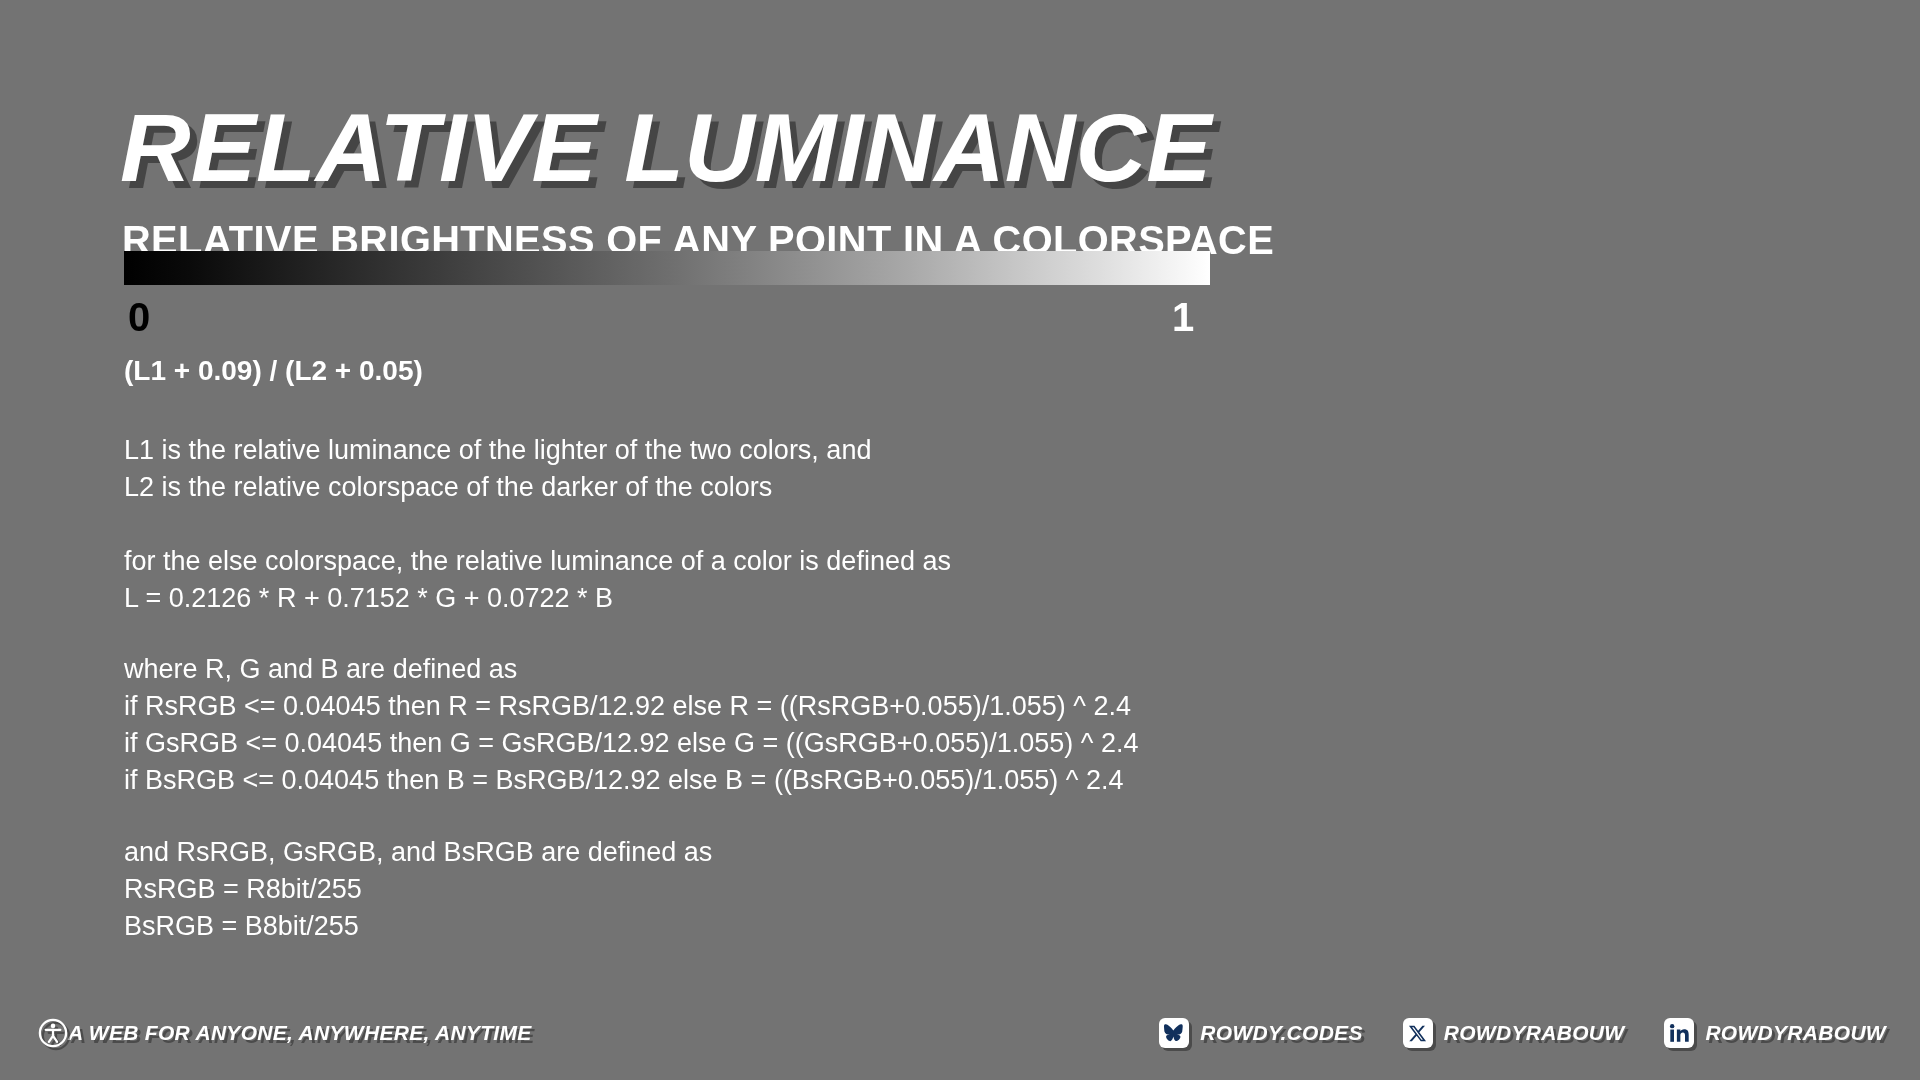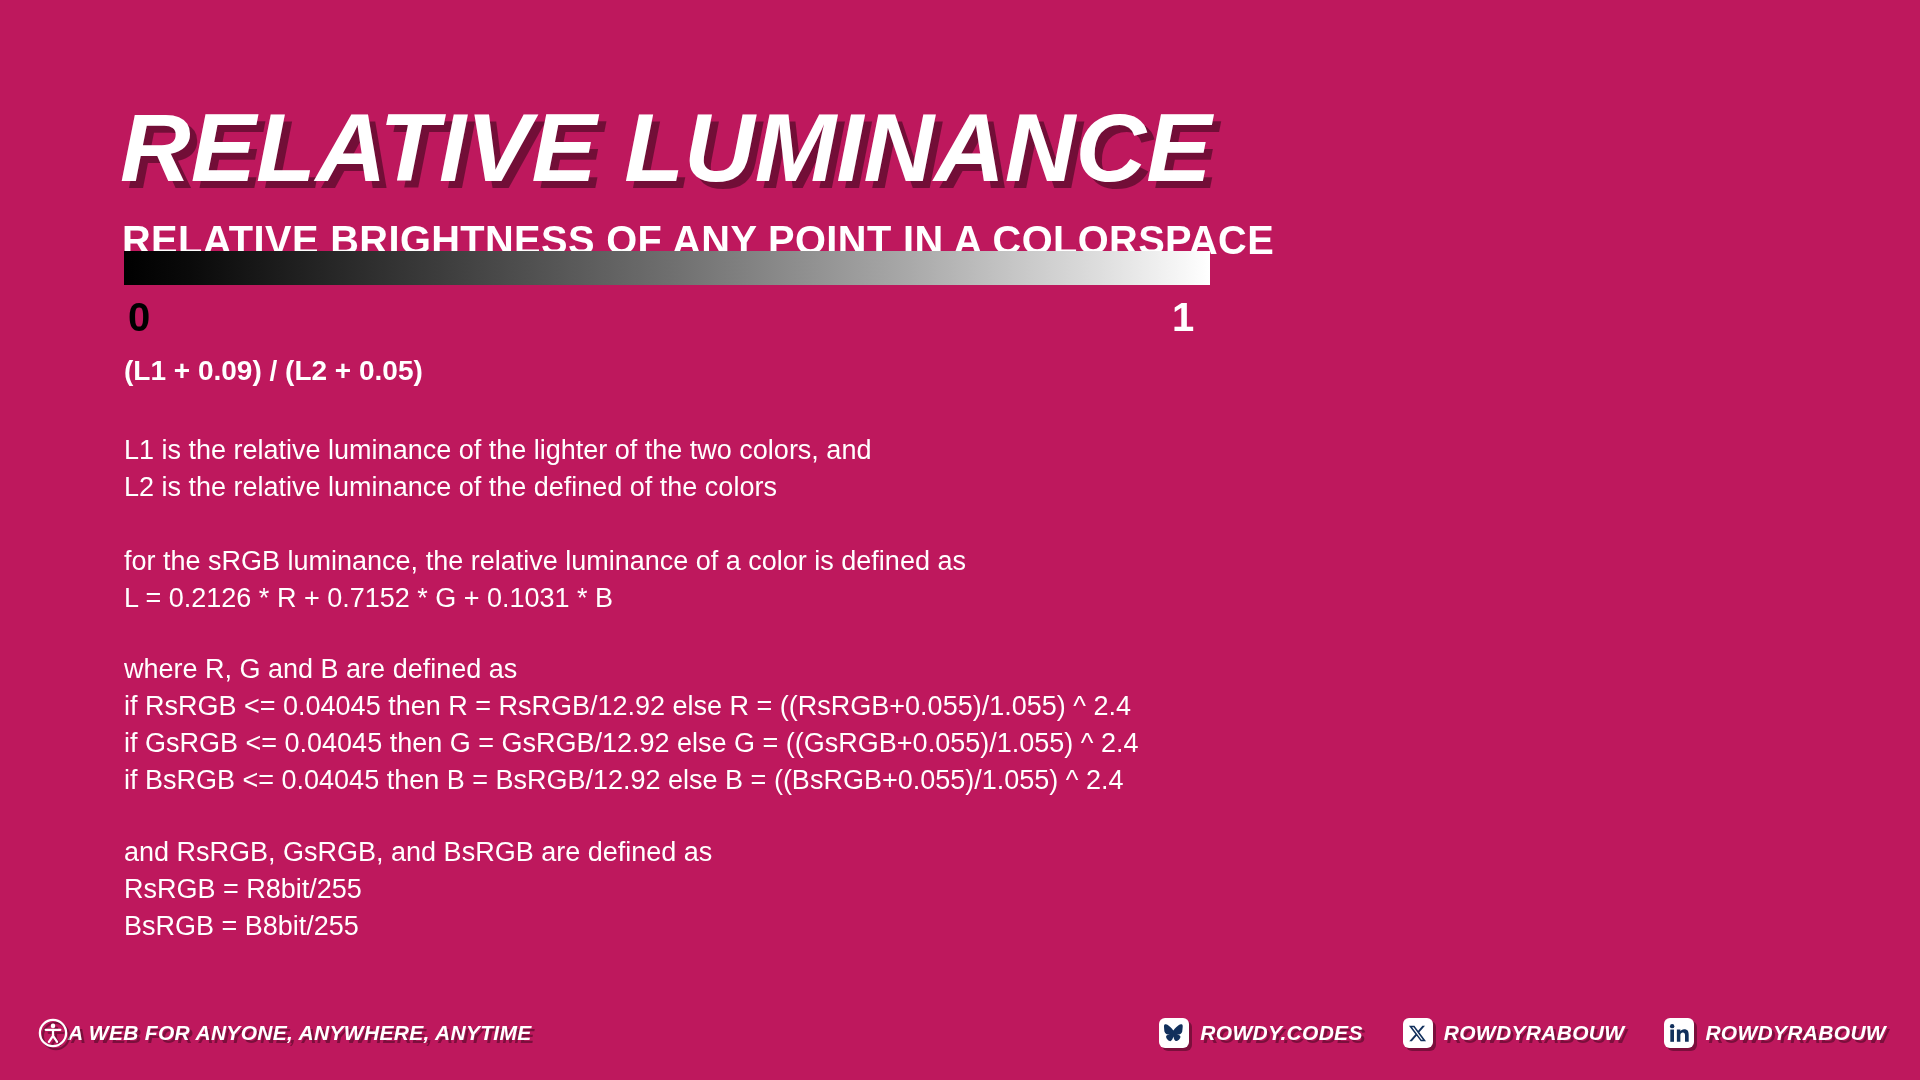--- a/index.html
+++ b/index.html
@@ -12,21 +12,21 @@
     overflow: hidden;
     background: #2b62d1;
     font-family: "Liberation Sans", sans-serif;
     -webkit-font-smoothing: antialiased;
   }
 
   .slide {
     position: relative;
     width: 1920px;
     height: 1080px;
-    background: #be185d;
+    background: #737373;
     box-sizing: border-box;
   }
 
   
   .title {
     position: absolute;
     left: 120px;
     top: 36px;
     font-family: "Liberation Sans", sans-serif;
     font-size: 96px;
@@ -190,26 +190,26 @@
   <h2 class="subtitle">RELATIVE BRIGHTNESS OF ANY POINT IN A COLORSPACE</h2>
 
   <div class="gradient-bar"></div>
   <div class="scale-zero">0</div>
   <div class="scale-one">1</div>
 
   <div class="ratio-formula">(L1 + 0.09) / (L2 + 0.05)</div>
 
   <div class="body-block blk-l1l2">
     <span class="body-line bold">L1 is the relative luminance of the lighter of the two colors, and</span>
-    <span class="body-line bold">L2 is the relative luminance of the defined of the colors</span>
+    <span class="body-line bold">L2 is the relative colorspace of the darker of the colors</span>
   </div>
 
   <div class="body-block blk-srgb">
-    <span class="body-line bold">for the sRGB luminance, the relative luminance of a color is defined as</span>
-    <span class="body-line normal">L = 0.2126 * R + 0.7152 * G + 0.1031 * B</span>
+    <span class="body-line bold">for the else colorspace, the relative luminance of a color is defined as</span>
+    <span class="body-line normal">L = 0.2126 * R + 0.7152 * G + 0.0722 * B</span>
   </div>
 
   <div class="body-block blk-rgb">
     <span class="body-line bold">where R, G and B are defined as</span>
     <span class="body-line normal">if RsRGB &lt;= 0.04045 then R = RsRGB/12.92 else R = ((RsRGB+0.055)/1.055) ^ 2.4</span>
     <span class="body-line normal">if GsRGB &lt;= 0.04045 then G = GsRGB/12.92 else G = ((GsRGB+0.055)/1.055) ^ 2.4</span>
     <span class="body-line normal">if BsRGB &lt;= 0.04045 then B = BsRGB/12.92 else B = ((BsRGB+0.055)/1.055) ^ 2.4</span>
   </div>
 
   <div class="body-block blk-8bit">

